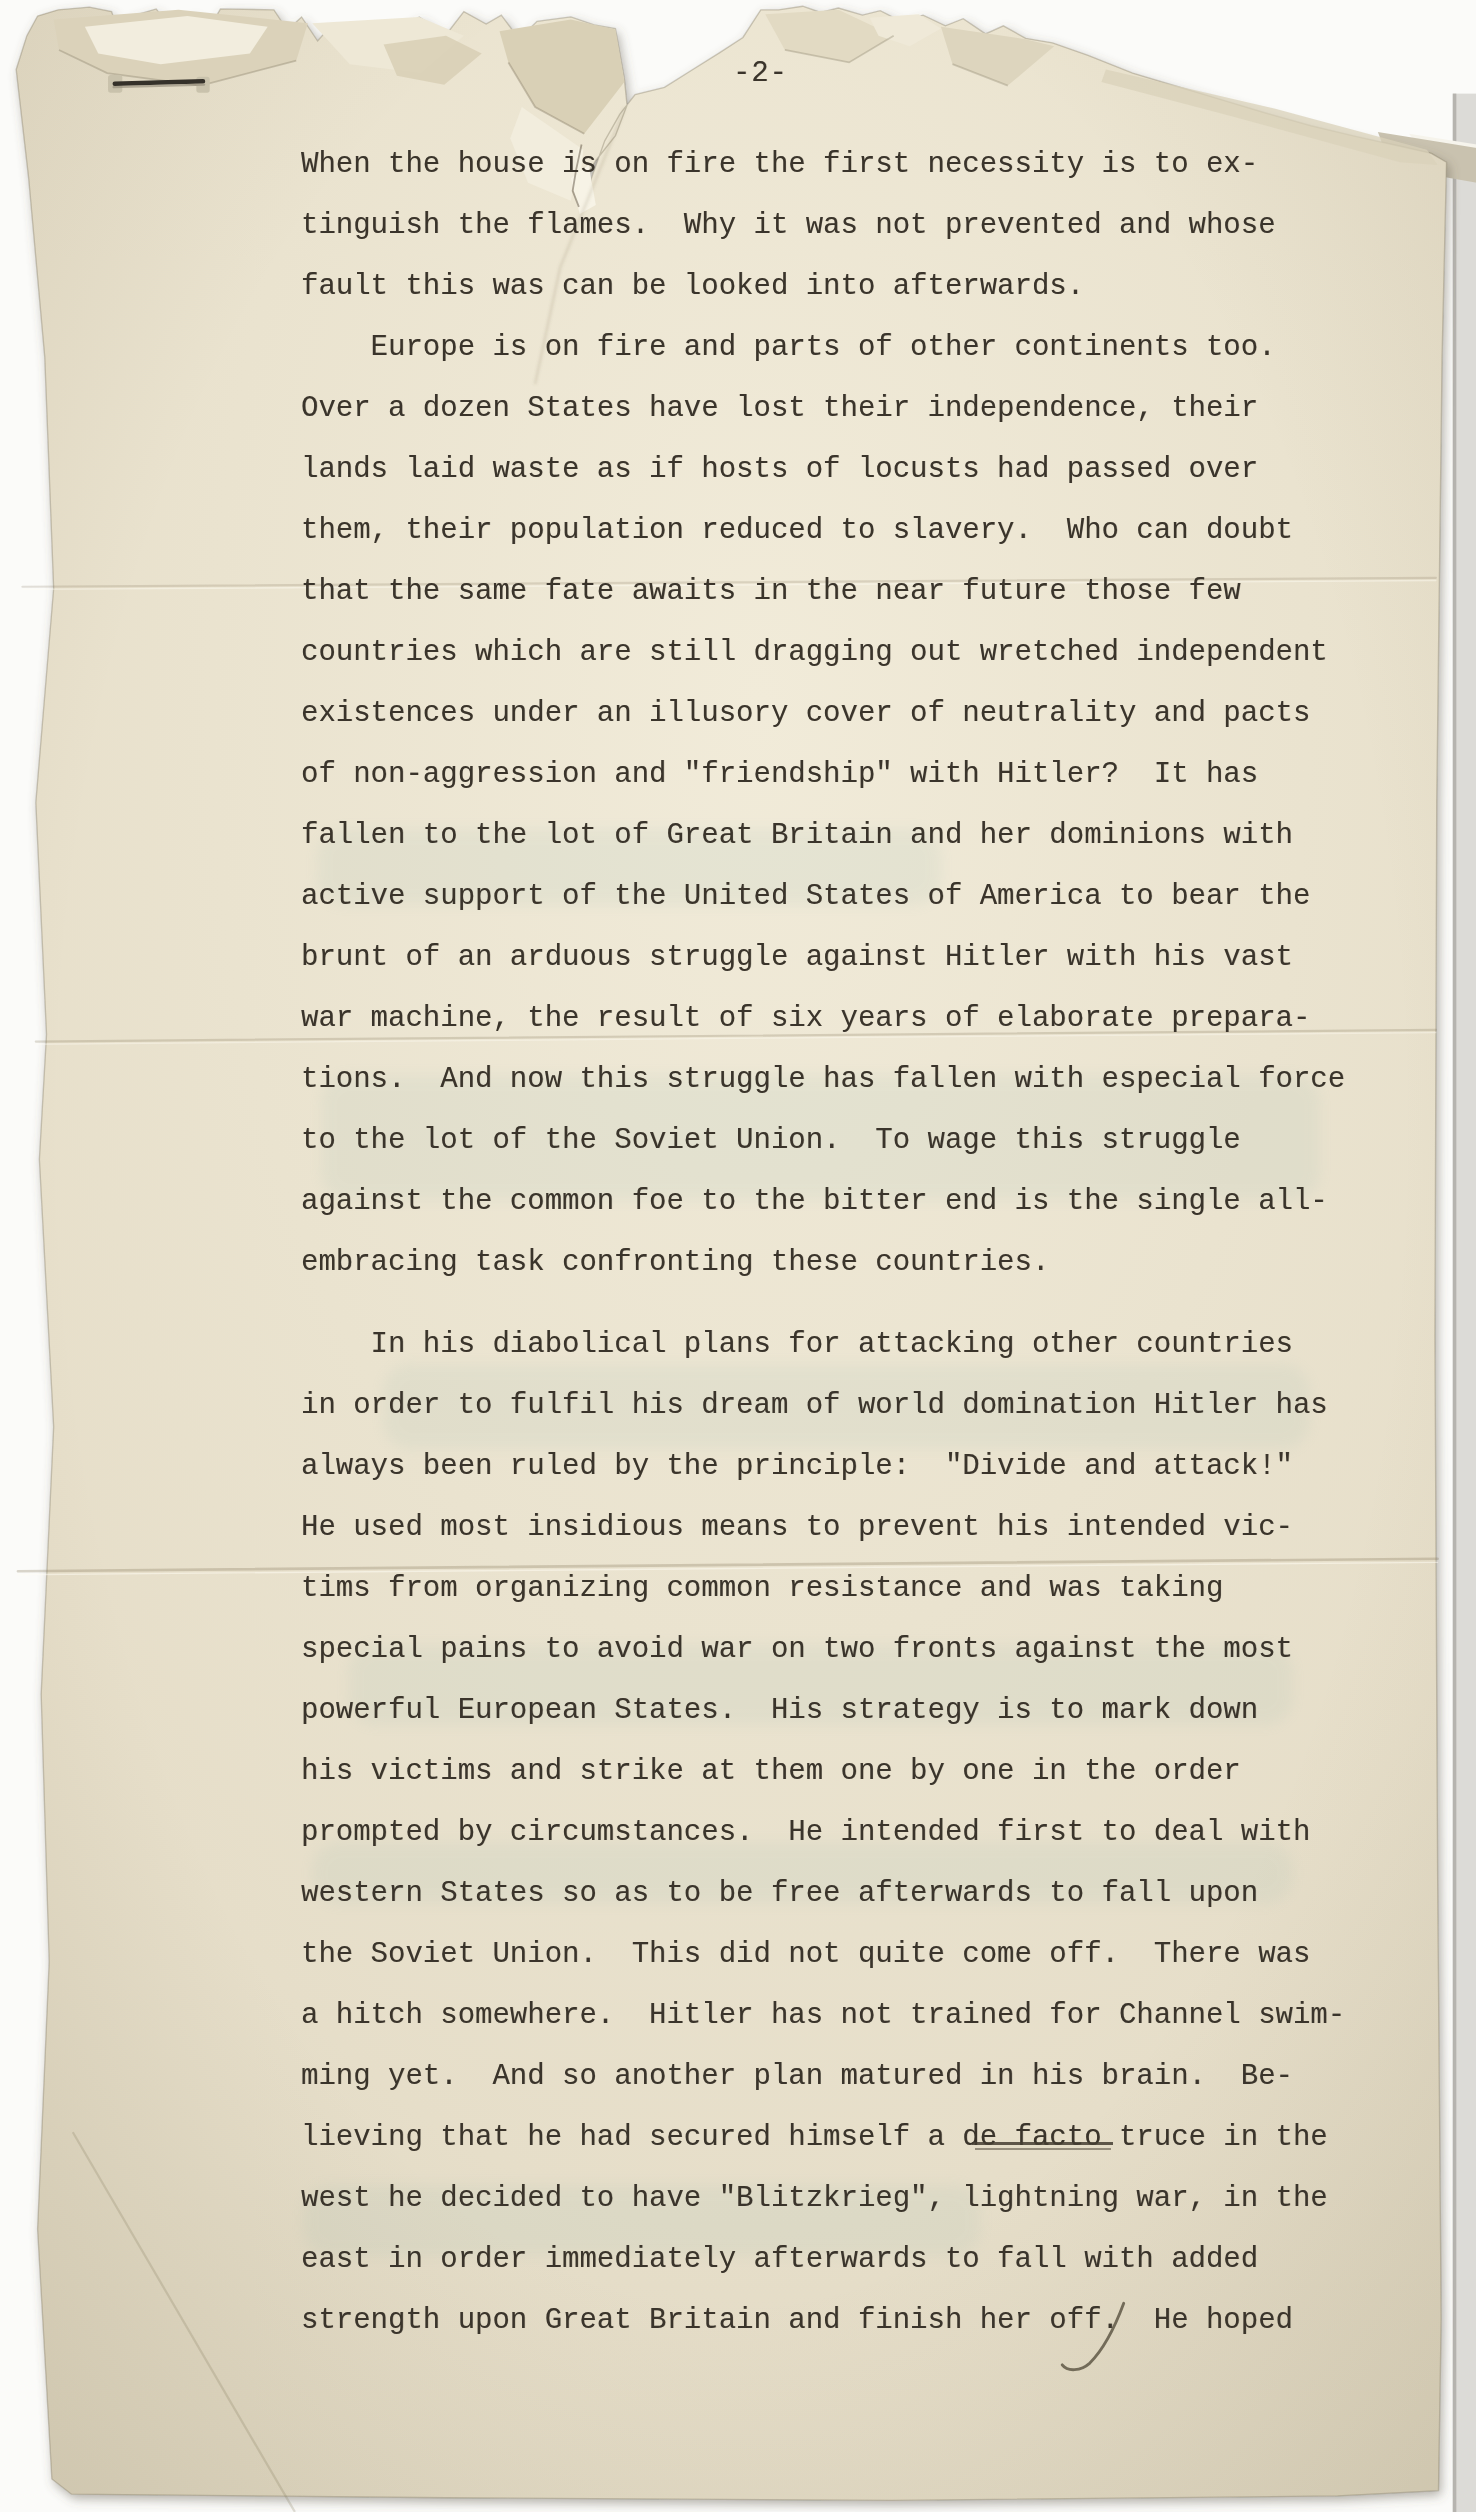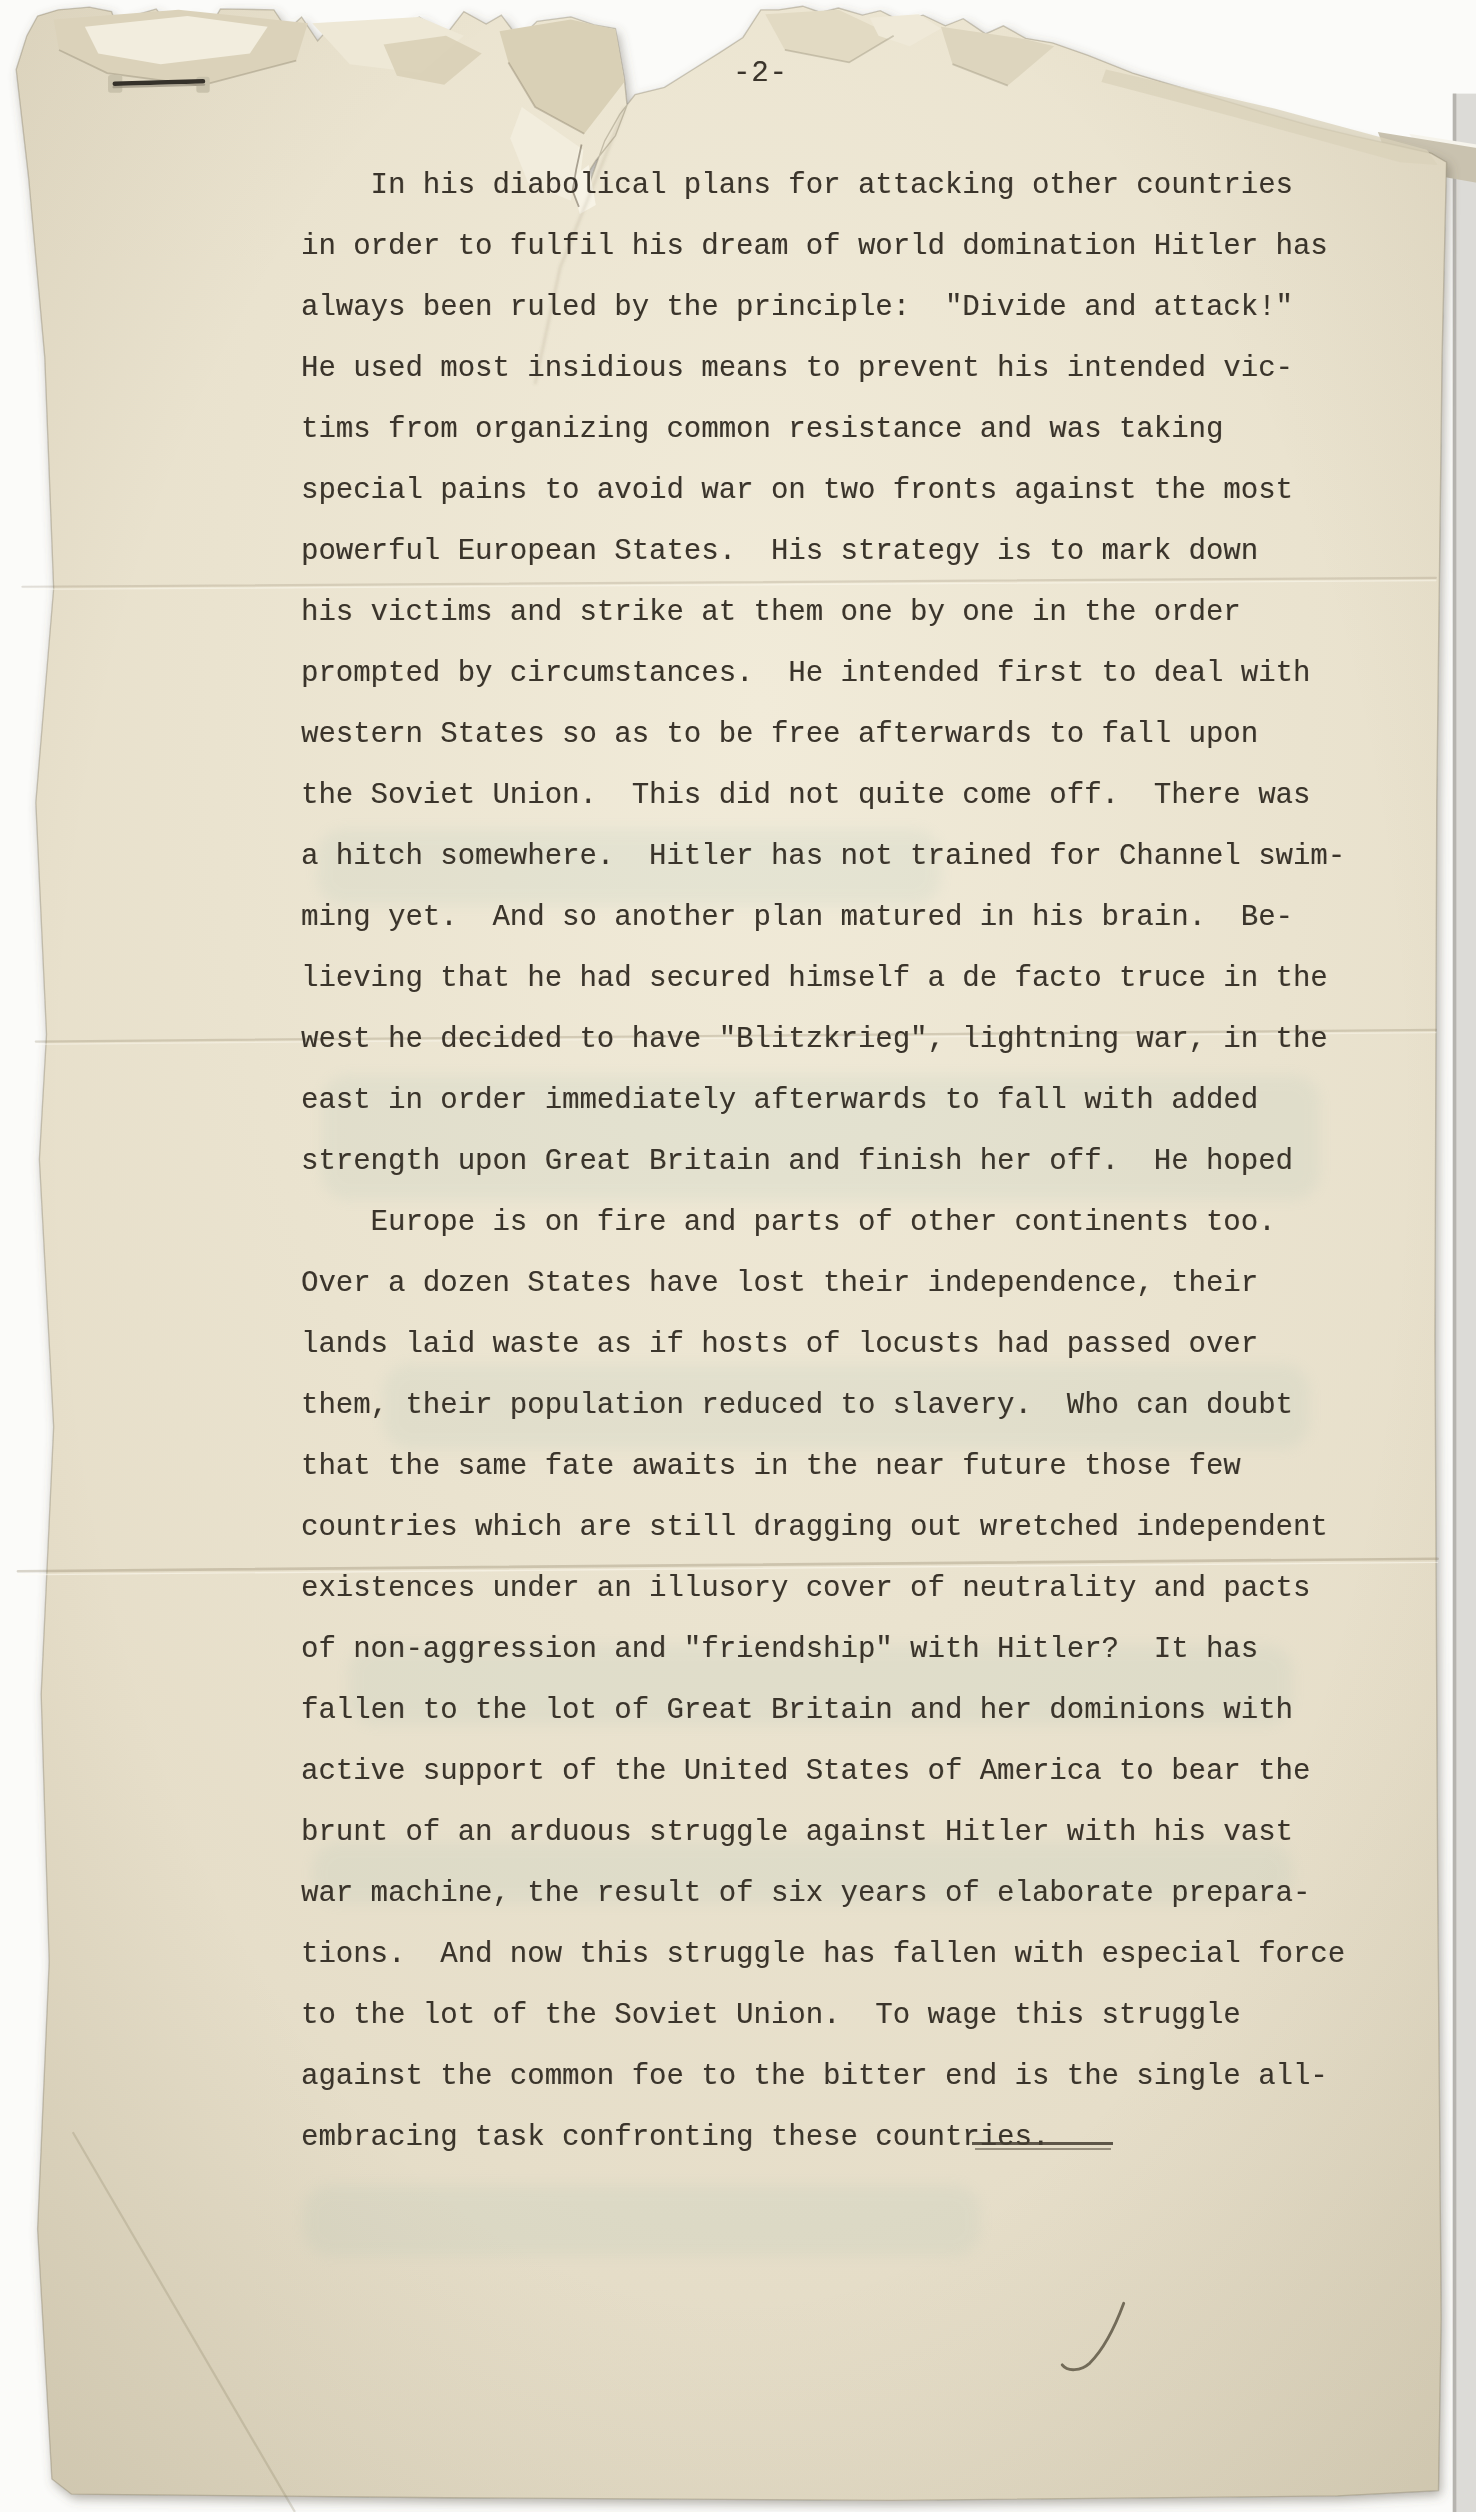--- a/index.html
+++ b/index.html
@@ -132,50 +132,53 @@
   <div class="ghost g2"></div>
   <div class="ghost g3"></div>
   <div class="ghost g4"></div>
   <div class="ghost g5"></div>
   <div class="ghost g6"></div>
 </div>
 
 <div class="text-layer">
   <div class="page-number">-2-</div>
   <div class="body-text">
+    <div class="para para-1">When the house is on fire the first necessity is to ex-
+tinguish the flames.  Why it was not prevented and whose
+fault this was can be looked into afterwards.</div>
+    <div class="para para-2">    Europe is on fire and parts of other continents too.
+Over a dozen States have lost their independence, their
+lands laid waste as if hosts of locusts had passed over
+them, their population reduced to slavery.  Who can doubt
+that the same fate awaits in the near future those few
+countries which are still dragging out wretched independent
+existences under an illusory cover of neutrality and pacts
+of non-aggression and "friendship" with Hitler?  It has
+fallen to the lot of Great Britain and her dominions with
+active support of the United States of America to bear the
+brunt of an arduous struggle against Hitler with his vast
+war machine, the result of six years of elaborate prepara-
+tions.  And now this struggle has fallen with especial force
+to the lot of the Soviet Union.  To wage this struggle
+against the common foe to the bitter end is the single all-
+embracing task confronting these countries.</div>
     <div class="para para-3">    In his diabolical plans for attacking other countries
 in order to fulfil his dream of world domination Hitler has
 always been ruled by the principle:  "Divide and attack!"
 He used most insidious means to prevent his intended vic-
 tims from organizing common resistance and was taking
 special pains to avoid war on two fronts against the most
 powerful European States.  His strategy is to mark down
 his victims and strike at them one by one in the order
 prompted by circumstances.  He intended first to deal with
 western States so as to be free afterwards to fall upon
 the Soviet Union.  This did not quite come off.  There was
 a hitch somewhere.  Hitler has not trained for Channel swim-
 ming yet.  And so another plan matured in his brain.  Be-
 lieving that he had secured himself a de facto truce in the
 west he decided to have "Blitzkrieg", lightning war, in the
 east in order immediately afterwards to fall with added
 strength upon Great Britain and finish her off.  He hoped</div>
-    <div class="para para-2">    Europe is on fire and parts of other continents too.
-Over a dozen States have lost their independence, their
-lands laid waste as if hosts of locusts had passed over
-them, their population reduced to slavery.  Who can doubt
-that the same fate awaits in the near future those few
-countries which are still dragging out wretched independent
-existences under an illusory cover of neutrality and pacts
-of non-aggression and "friendship" with Hitler?  It has
-fallen to the lot of Great Britain and her dominions with
-active support of the United States of America to bear the
-brunt of an arduous struggle against Hitler with his vast
-war machine, the result of six years of elaborate prepara-
-tions.  And now this struggle has fallen with especial force
-to the lot of the Soviet Union.  To wage this struggle
-against the common foe to the bitter end is the single all-
-embracing task confronting these countries.</div>
   </div>
   <div class="underline-main"></div>
   <div class="underline-sub"></div>
 </div>
 
 
 </body></html>

